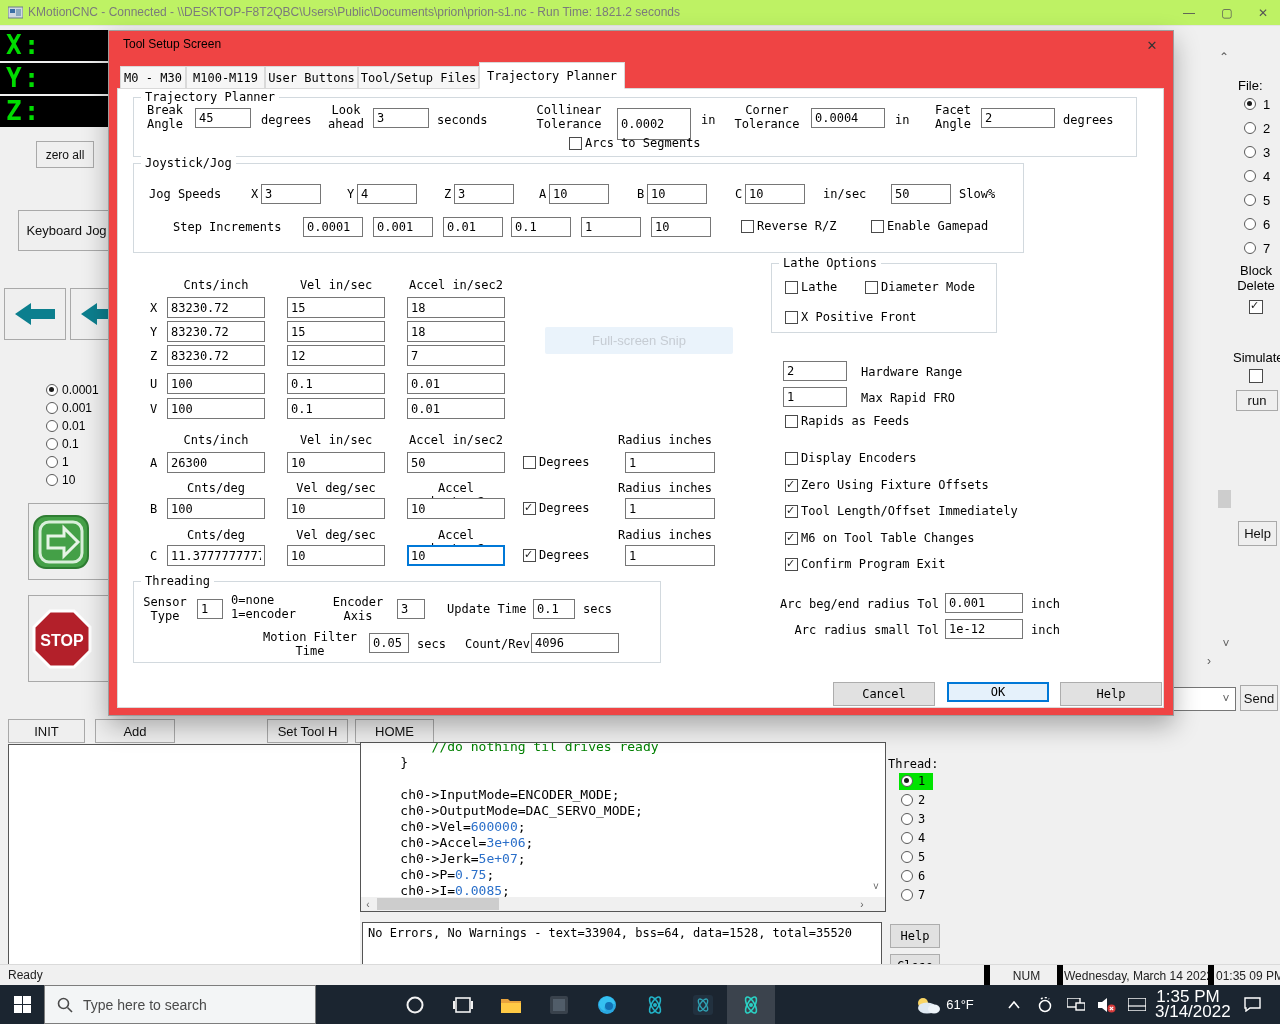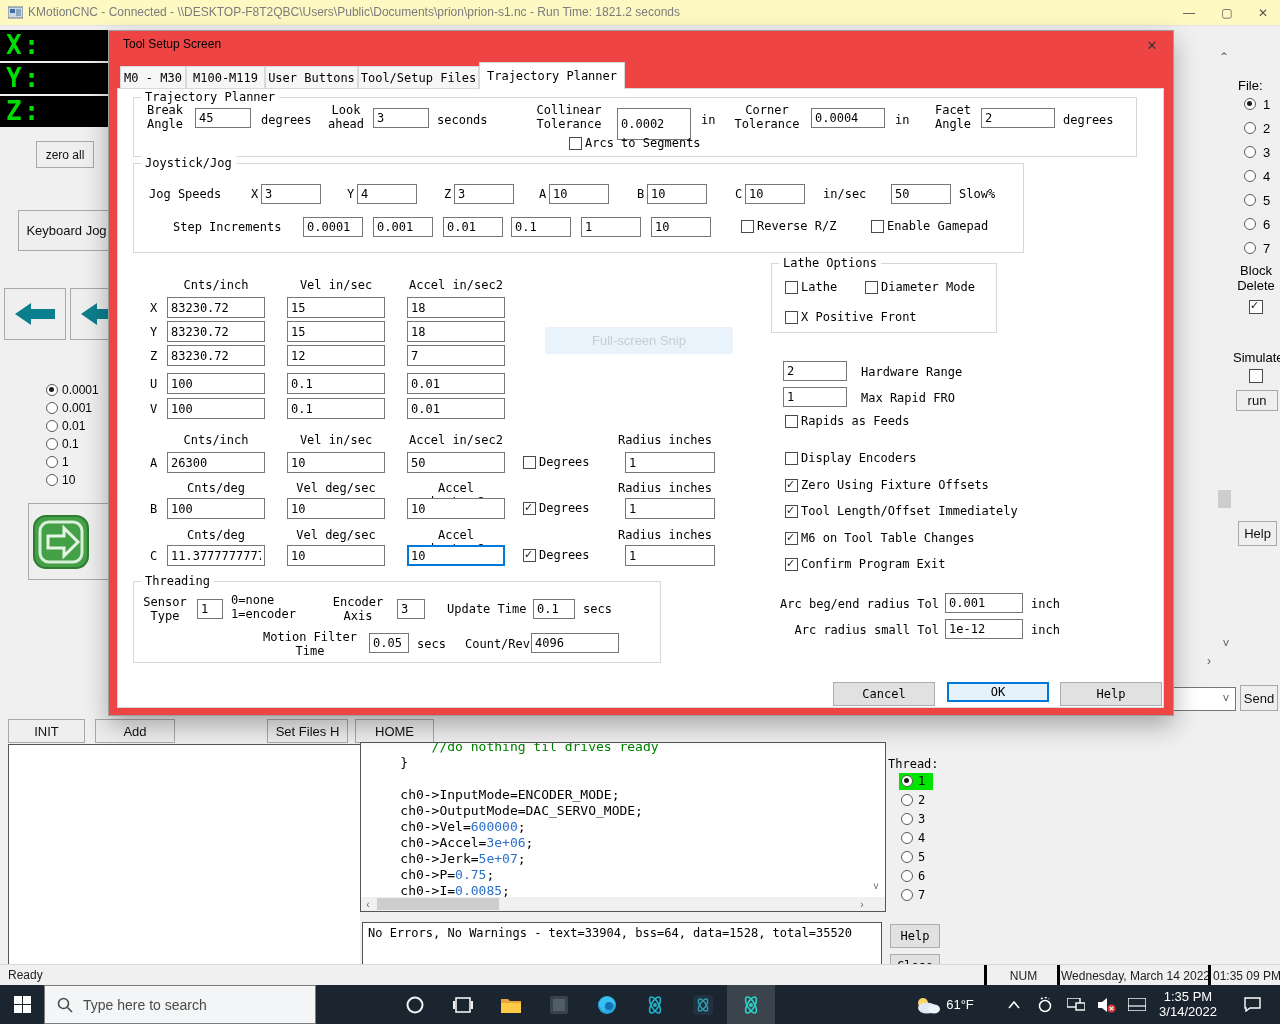--- a/index.html
+++ b/index.html
@@ -17,21 +17,21 @@
   .btnm.def{border:2px solid #0078d7;background:#e5f1fb}
   .btns{position:absolute;box-sizing:border-box;background:#efefef;border:1px solid #a9a9a9;
         font:13px "Liberation Sans",sans-serif;color:#111;display:flex;align-items:center;justify-content:center}
   .cb{position:absolute;width:13px;height:13px;border:1px solid #4a4a4a;background:#fff;box-sizing:border-box}
   .cb.on::after{content:"✓";position:absolute;left:0px;top:-2px;font:bold 11px "DejaVu Sans",sans-serif;color:#1a1a1a}
   .rb{position:absolute;width:12px;height:12px;border:1px solid #5a5a5a;border-radius:50%;background:#fff;box-sizing:border-box}
   .rb.on::after{content:"";position:absolute;left:2px;top:2px;width:5px;height:5px;border-radius:50%;background:#1a1a1a}
   .group{position:absolute;border:1px solid #d2d9de;box-sizing:border-box}
   .gtitle{position:absolute;top:-8px;left:7px;background:#fff;padding:0 4px;font:12px "DejaVu Sans Mono",monospace;white-space:nowrap}
   
-  .titlebar{position:absolute;left:0;top:0;width:1280px;height:25px;background:#fef9c3;border-bottom:1px solid #e4e4e4}
+  .titlebar{position:absolute;left:0;top:0;width:1280px;height:25px;background:#bef264;border-bottom:1px solid #e4e4e4}
   .titlebar .t{position:absolute;left:28px;top:5px;font-size:12px;color:#7b7b7b;white-space:nowrap}
   .winbtn{position:absolute;top:0;width:34px;height:25px;display:flex;align-items:center;justify-content:center;color:#555;font-size:12px}
   
   .dro{position:absolute;left:0;width:110px;height:31px;background:#000;color:#00dd00;
        font:bold 26px "DejaVu Sans Mono",monospace;line-height:30px;padding-left:6px;letter-spacing:2px;box-sizing:border-box}
   
   .dialog{position:absolute;left:108px;top:30px;width:1064px;height:684px;background:#ef4444;
           border:1px solid #9d9d9d;box-shadow:0 10px 24px rgba(0,0,0,.30);z-index:50}
   .dlg-title{position:absolute;left:14px;top:6px;font-size:12px;color:#000}
   .tab{position:absolute;top:35px;height:23px;border:1px solid #d9d9d9;background:#f6f6f6;
@@ -42,30 +42,30 @@
   .ed-line{height:16px;font:13px "DejaVu Sans Mono",monospace;white-space:pre;color:#000}
   .ed-line .cm{color:#008000}.ed-line .num{color:#2a6fc9}
   .sb{position:absolute;background:#f0f0f0;box-sizing:border-box}
   .sb .thumb{position:absolute;background:#cdcdcd}
   .arrowglyph{color:#606060;font:10px "Liberation Sans",sans-serif;display:flex;align-items:center;justify-content:center}
   
   .thr-row{position:absolute;width:34px;height:17px}
   .thr-row.on{background:#00e400}
   
   .statusbar{position:absolute;left:0;top:964px;width:1280px;height:21px;background:#f0f0f0;border-top:1px solid #dadada;font-size:12px;color:#222}
-  .st-cell{position:absolute;top:0;height:21px;display:flex;align-items:center;justify-content:center;border-left:3px solid #000000}
+  .st-cell{position:absolute;top:0;height:21px;display:flex;align-items:center;justify-content:center;border-left:6px solid #000000}
   
   .taskbar{position:absolute;left:0;top:985px;width:1280px;height:39px;background:#1b2530}
   .tb-btn{position:absolute;top:0;height:39px;display:flex;align-items:center;justify-content:center}
   .tb-btn.active-app{background:rgba(255,255,255,.14)}
   .search{position:absolute;left:44px;top:0;width:272px;height:39px;background:#f3f5f6;border:1px solid #7d7d7d;
           display:flex;align-items:center;box-sizing:border-box}
   .search span{font-size:14px;color:#4a4a4a;margin-left:10px}
   .tray-txt{color:#fff;font-size:13px}
-  .clock{position:absolute;top:4px;color:#fff;font-size:13px;text-align:center;line-height:15px}
+  .clock{position:absolute;top:4px;color:#fff;font-size:17px;text-align:center;line-height:15px}
   .ghost{position:absolute;left:545px;top:327px;width:188px;height:27px;background:#eaf3fb;border-radius:2px;
          display:flex;align-items:center;justify-content:center;color:#c6ccd3;font-size:13px;z-index:60}
 </style>
 </head>
 <body>
 
 <div class="screen">
 
   <div class="titlebar">
     <svg class="abs" style="left:8px;top:5px" width="15" height="15">
@@ -111,24 +111,30 @@
     <span class="l" style="left:62px;top:473px;font-family:'Liberation Sans',sans-serif">10</span>
 
   <div class="btns" style="left:28px;top:503px;width:88px;height:77px">
     <svg width="58" height="56" viewBox="0 0 58 56" style="margin-right:22px">
       <rect x="2" y="2" width="54" height="52" rx="12" fill="#44a047" stroke="#2e7d32" stroke-width="2"></rect>
       <rect x="8" y="8" width="42" height="40" rx="9" fill="none" stroke="#d9efda" stroke-width="3"></rect>
       <polygon points="16,22 32,22 32,14 46,28 32,42 32,34 16,34" fill="none" stroke="#e6f4e6" stroke-width="3"></polygon>
     </svg>
   </div>
 
+  <div class="btns" style="left:28px;top:595px;width:88px;height:87px">
+    <svg width="60" height="60" viewBox="0 0 60 60" style="margin-right:20px">
+      <polygon points="18,2 42,2 58,18 58,42 42,58 18,58 2,42 2,18" fill="#b3202a" stroke="#ffffff" stroke-width="3"></polygon>
+      <text x="30" y="37" text-anchor="middle" fill="#fff" style="font:bold 16px 'Liberation Sans',sans-serif">STOP</text>
+    </svg>
+  </div>
 
   <div class="btns" style="left:8px;top:719px;width:77px;height:24px">INIT</div>
   <div class="btns" style="left:95px;top:719px;width:80px;height:24px">Add</div>
-  <div class="btns" style="left:267px;top:719px;width:81px;height:24px">Set Files H</div>
+  <div class="btns" style="left:267px;top:719px;width:81px;height:24px">Set Tool H</div>
   <div class="btns" style="left:355px;top:719px;width:79px;height:24px">HOME</div>
 
   <div class="l arrowglyph" style="left:1216px;top:50px;width:16px;height:14px;font-size:12px">⌃</div>
   <span class="l" style="left:1238px;top:78px;font-family:'Liberation Sans',sans-serif;font-size:13px">File:</span>
   <span class="rb on" style="left:1244px;top:98px"></span>
     <span class="l" style="left:1263px;top:97px;font-family:'Liberation Sans',sans-serif;font-size:13px">1</span>
   <span class="rb" style="left:1244px;top:122px"></span>
     <span class="l" style="left:1263px;top:121px;font-family:'Liberation Sans',sans-serif;font-size:13px">2</span>
   <span class="rb" style="left:1244px;top:146px"></span>
     <span class="l" style="left:1263px;top:145px;font-family:'Liberation Sans',sans-serif;font-size:13px">3</span>

